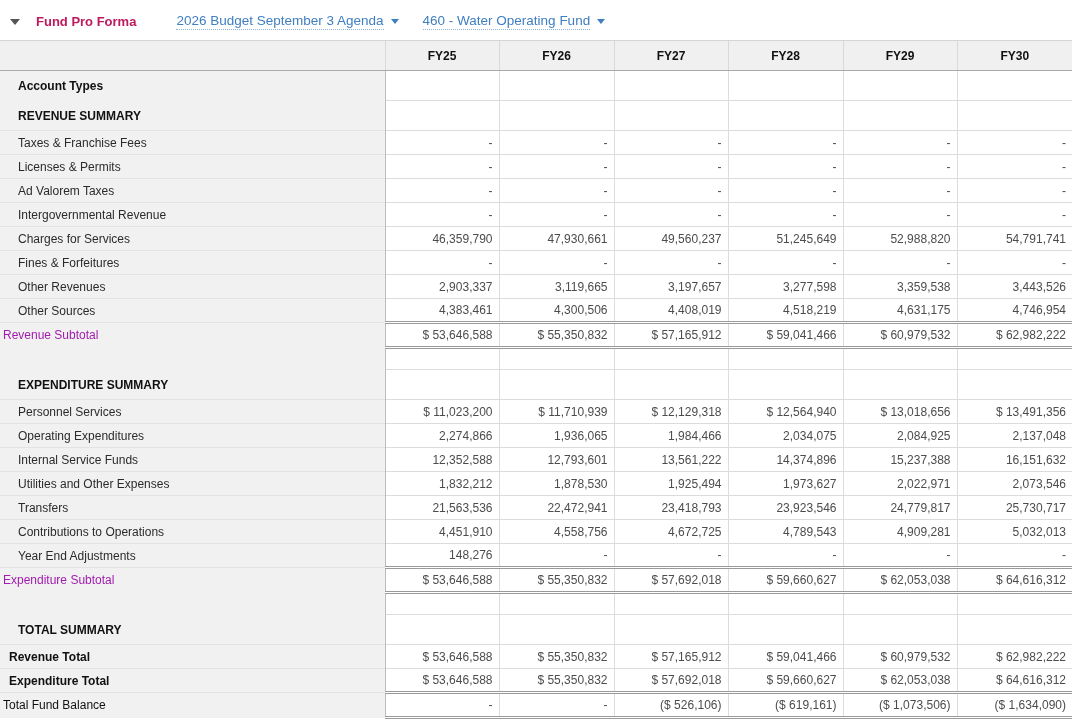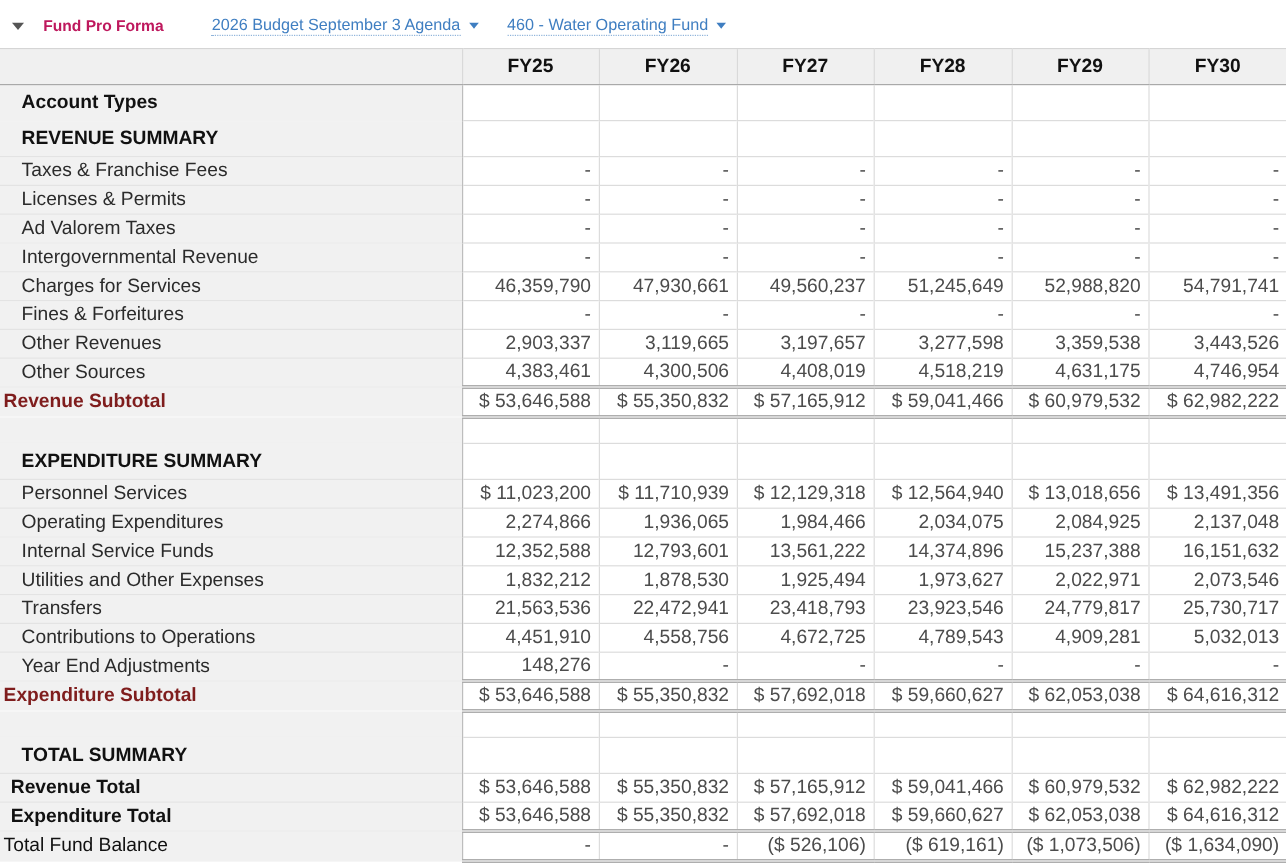--- a/index.html
+++ b/index.html
@@ -32,21 +32,21 @@
   .dd .dd-caret {
     width: 0; height: 0;
     border-left: 4.5px solid transparent;
     border-right: 4.5px solid transparent;
     border-top: 5.5px solid #3f7ec1;
   }
 
   
   table.proforma {
     width: 1072px; border-collapse: collapse; table-layout: fixed;
-    font-size: 16px;
+    font-size: 12px;
   }
   thead th {
     background: #f0f0f0;
     border-top: 1px solid #d5d5d5;
     border-bottom: 1px solid #a9a9a9;
     border-left: 1px solid #d9d9d9;
     font-weight: bold; color: #111;
     text-align: center; height: 30px; padding: 0 4px;
   }
   thead th.corner { border-left: none; }
@@ -67,21 +67,21 @@
   }
   td.val:first-of-type { border-left: none; }
 
   
   tr.r-group td { height: 30px; }
   tr.r-group td.lbl { font-weight: bold; color: #111; padding-left: 18px; border-top-color: #f1f1f1; }
   tr.r-blank td { height: 22px; }
   tr.r-blank td.lbl { border-top-color: #f1f1f1; }
 
   tr.r-subtotal td { height: 25px; }
-  tr.r-subtotal td.lbl { font-weight: bold; color: #7f1d1d; padding-left: 3px; }
+  tr.r-subtotal td.lbl { font-weight: normal; color: #a21caf; padding-left: 3px; }
   tr.r-subtotal td.val {
     border-top: 3px double #9b9b9b;
     border-bottom: 3px double #9b9b9b;
   }
 
   tr.r-total td.lbl { font-weight: bold; color: #111; padding-left: 9px; }
 
   tr.r-grandtotal td { height: 25px; }
   tr.r-grandtotal td.lbl { font-weight: normal; color: #111; padding-left: 3px; }
   tr.r-grandtotal td.val {

